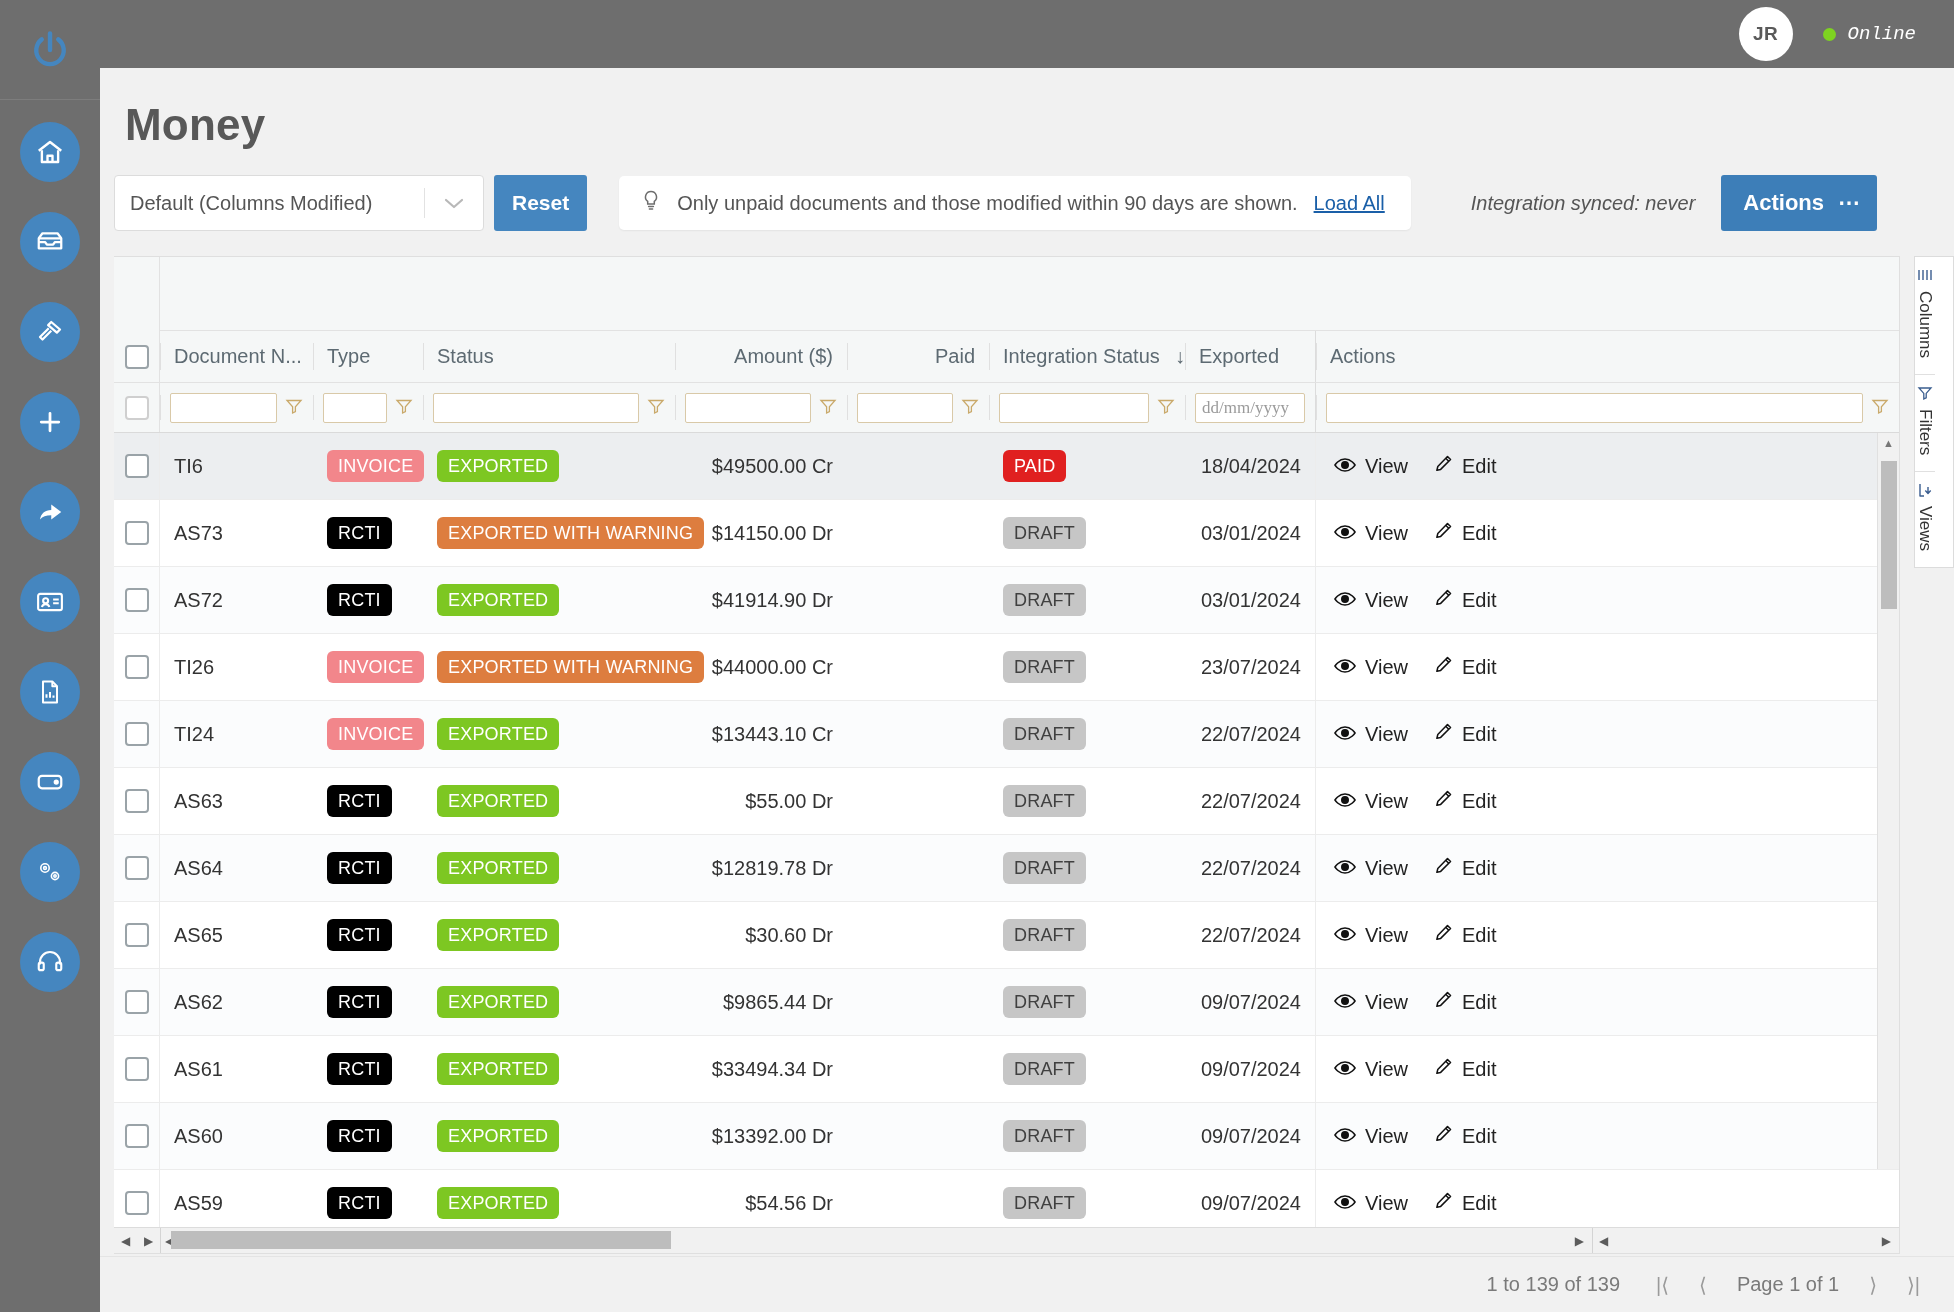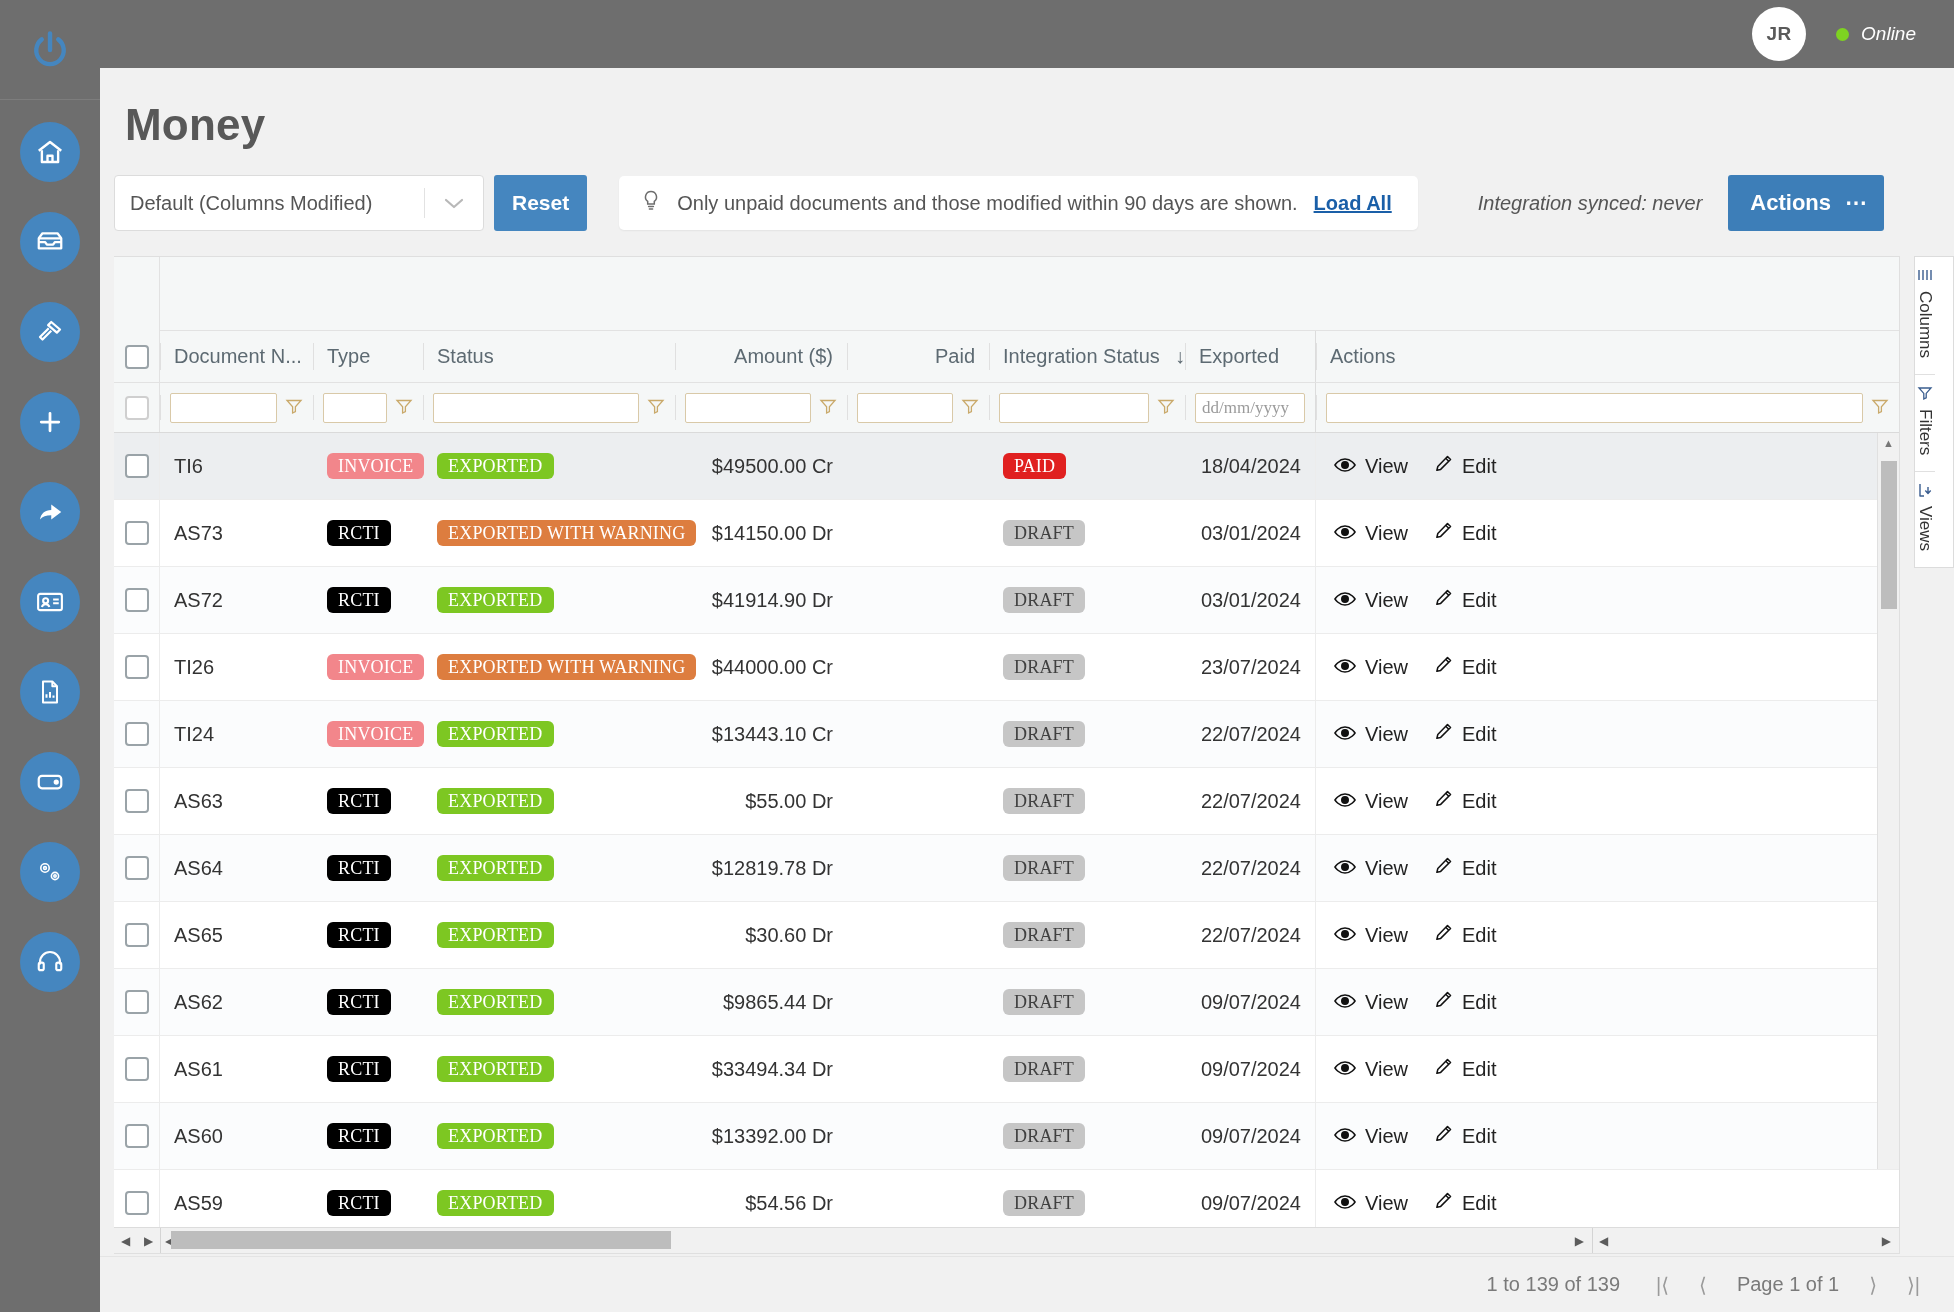--- a/index.html
+++ b/index.html
@@ -34,21 +34,21 @@
     position: absolute; left: 100px; top: 0; right: 0; height: 68px;
     background: #6e6e6e; display: flex; align-items: center; justify-content: flex-end;
     padding-right: 38px; gap: 30px;
   }
   .avatar {
     width: 54px; height: 54px; border-radius: 50%; background: #ffffff;
     display: flex; align-items: center; justify-content: center;
     color: #5a5a5a; font-size: 19px; font-weight: bold; letter-spacing: .5px;
     cursor: pointer;
   }
-  .status { display: flex; align-items: center; gap: 12px; }
+  .status { display: flex; align-items: center; gap: 12px; font-family: Liberation Mono, monospace; }
   .status-dot { width: 13px; height: 13px; border-radius: 50%; background: #7ed321; }
   .status-label { color: #ffffff; font-style: italic; font-size: 19px; }
 
   
   .content {
     position: absolute; left: 100px; top: 68px; right: 0; bottom: 0;
     background: #f1f1f1;
   }
   .page-title {
     font-size: 44px; font-weight: bold; color: #585858;
@@ -73,21 +73,21 @@
     margin-left: 10px; background: #4586bf; color: #fff; border: none;
     height: 56px; padding: 0 18px; font-size: 21px; font-weight: bold;
     border-radius: 3px; cursor: pointer; font-family: inherit;
   }
   .banner {
     margin-left: 32px; background: #fff; border-radius: 5px;
     height: 54px; display: flex; align-items: center; gap: 16px;
     padding: 0 26px 0 22px; box-shadow: 0 1px 2px rgba(0,0,0,.06);
   }
   .banner-text { font-size: 20px; color: #555; }
-  .banner-link { font-size: 20px; color: #1a5fa8; font-weight: bold; text-decoration: underline; cursor: pointer; }
+  .banner-link { font-size: 20px; color: #1a5fa8; font-weight: normal; text-decoration: underline; cursor: pointer; }
   .sync-text {
     margin-left: 60px; font-style: italic; font-size: 20px; color: #555; white-space: nowrap;
   }
   .btn-actions {
     margin-left: 26px; background: #3d7eb8; color: #fff; border: none;
     height: 56px; padding: 0 16px 0 22px; font-size: 22px; font-weight: bold;
     border-radius: 3px; cursor: pointer; display: flex; align-items: center; gap: 14px;
     font-family: inherit;
   }
   .btn-actions .dots { font-size: 22px; letter-spacing: 1px; }
@@ -159,22 +159,22 @@
   .cell.actions { border-left: 1px solid #ececec; gap: 26px; padding-left: 18px; }
 
   .cbox {
     width: 24px; height: 24px; border: 2px solid #9aa3a8; border-radius: 4px;
     background: #fff; cursor: pointer;
   }
   .cbox.hdr { border-color: #9aa3a8; }
 
   .badge {
     display: inline-flex; align-items: center; justify-content: center;
-    height: 26px; padding: 0 11px; border-radius: 6px;
-    color: #fff; font-size: 18px; letter-spacing: .2px; white-space: nowrap; font-family: Liberation Serif, serif;
+    height: 32px; padding: 0 11px; border-radius: 6px;
+    color: #fff; font-size: 18px; letter-spacing: .2px; white-space: nowrap;
   }
   .b-invoice { background: #f2868b; }
   .b-rcti    { background: #000000; }
   .b-exported{ background: #7dc722; }
   .b-warn    { background: #dd7d3f; }
   .b-paid    { background: #e02020; }
   .b-draft   { background: #c6c6c6; color:#404040; min-width: 68px; }
 
   .act {
     display: inline-flex; align-items: center; gap: 9px; font-size: 20px; color: #222;

